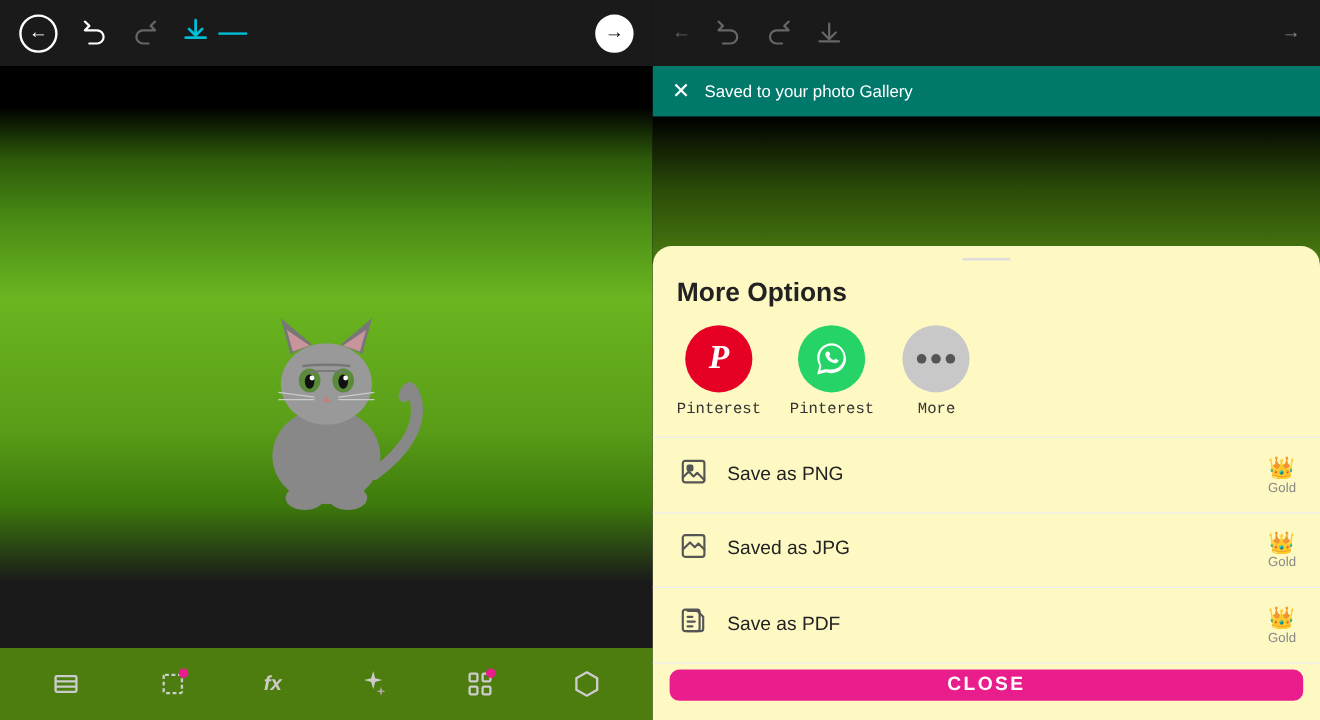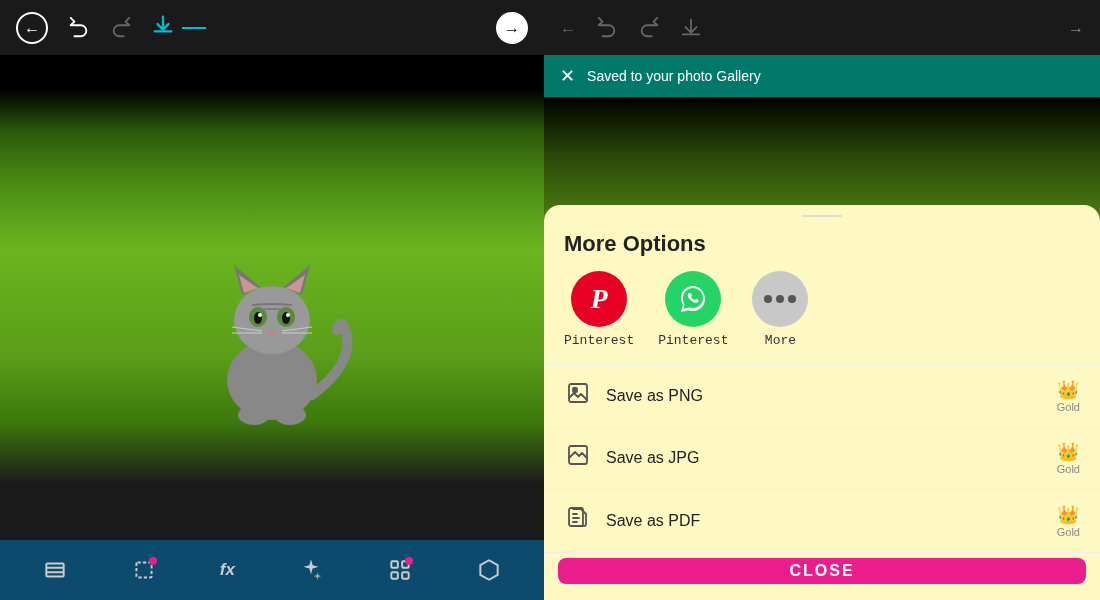--- a/index.html
+++ b/index.html
@@ -81,21 +81,21 @@
       height: 100%;
       background: linear-gradient(180deg, #000 0%, #000 8%, #2d5a0a 18%, #4a8c15 30%, #6ab520 45%, #5a9e18 70%, #3d7a0c 85%, #1a1a1a 100%);
       position: relative;
     }
 
     .left-bottom-bar {
       position: absolute;
       bottom: 0;
       left: 0; right: 0;
       height: 60px;
-      background: #0c4a6e;
+      background: #4d7c0f;
       display: flex;
       align-items: center;
       justify-content: space-around;
       padding: 0 10px;
     }
 
     .bottom-tool {
       display: flex;
       flex-direction: column;
       align-items: center;
@@ -505,21 +505,21 @@
 
     <div class="divider"></div>
 
     <div class="save-option">
       <span class="save-option-icon">
         <svg width="24" height="24" viewBox="0 0 24 24" fill="none" stroke="#555" stroke-width="1.8">
           <rect x="3" y="3" width="18" height="18" rx="2"></rect>
           <path d="M3 15l6-6 4 4 3-3 5 5" stroke-linecap="round" stroke-linejoin="round"></path>
         </svg>
       </span>
-      <span class="save-option-label">Save as JPG</span>
+      <span class="save-option-label">Saved as JPG</span>
       <div class="gold-badge">
         <span class="crown-icon" style="font-size:18px;">👑</span>
         <span class="gold-label">Gold</span>
       </div>
     </div>
 
     <div class="divider"></div>
 
     <div class="save-option">
       <span class="save-option-icon">

